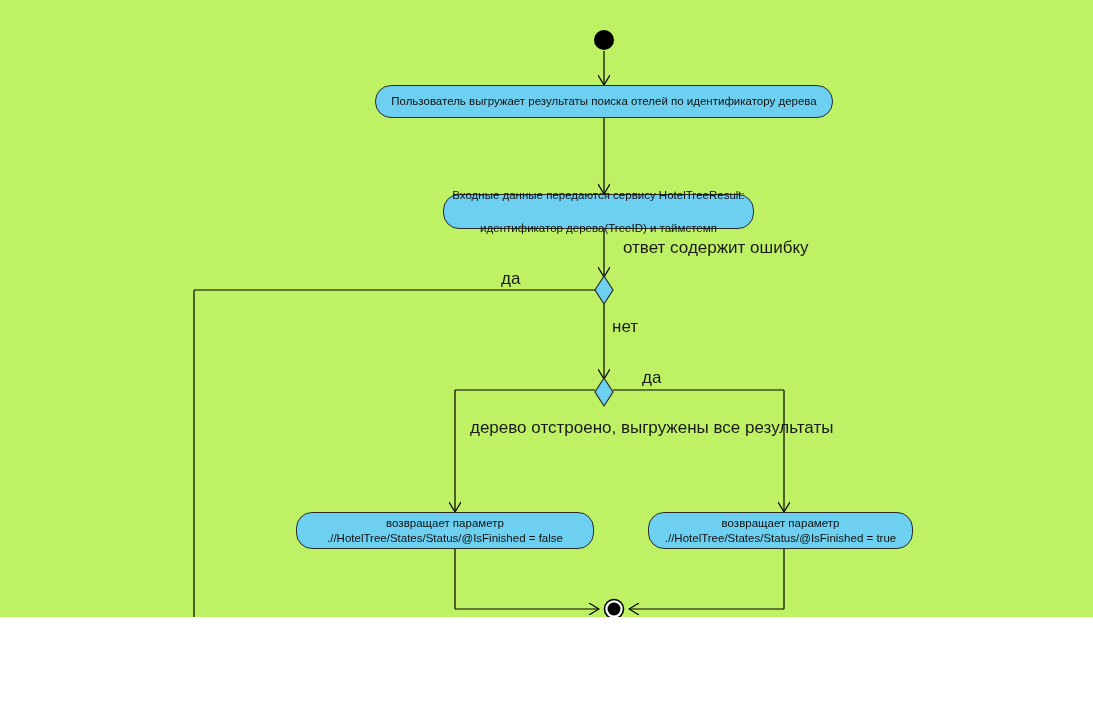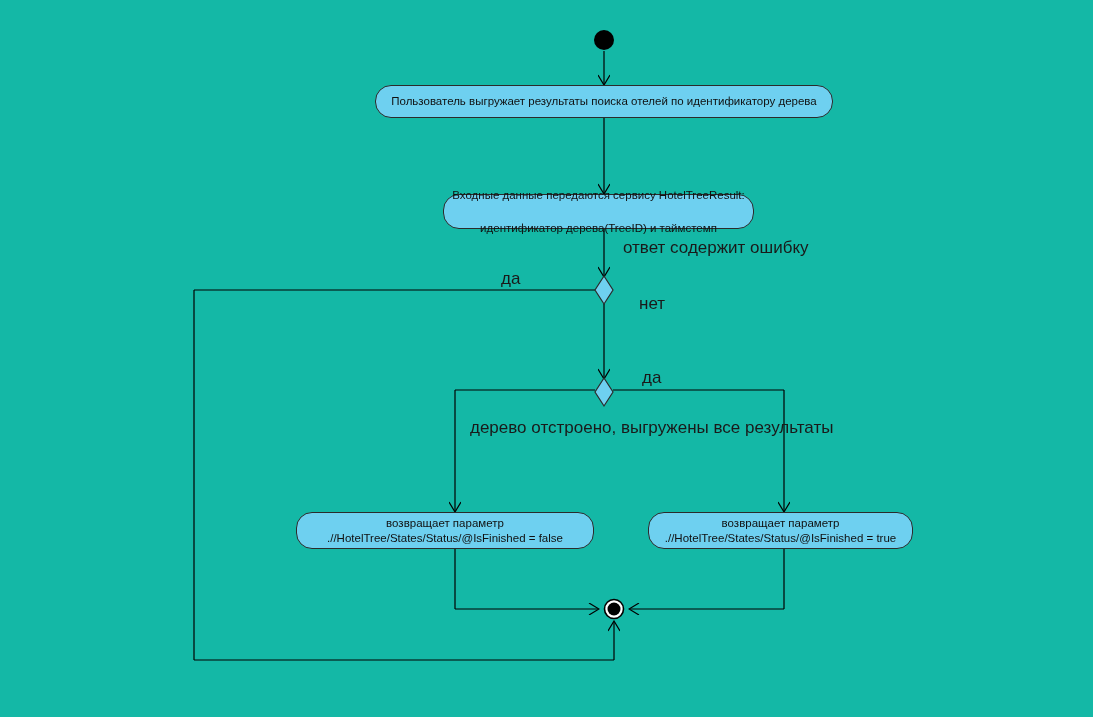--- a/index.html
+++ b/index.html
@@ -7,22 +7,22 @@
     margin: 0;
     padding: 0;
     background: #ffffff;
   }
   body {
     font-family: "Liberation Sans", sans-serif;
   }
   #canvas {
     position: relative;
     width: 1093px;
-    height: 717px;
-    background: #14b8a6;
+    height: 617px;
+    background: #bef264;
     overflow: hidden;
   }
   #edges {
     position: absolute;
     left: 0;
     top: 0;
     width: 1093px;
     height: 717px;
   }
   .node {
@@ -119,19 +119,19 @@
 
   <div class="node" style="left:648px; top:512px; width:265px; height:37px;">
     <span>возвращает параметр</span>
     <span class="line2">.//HotelTree/States/Status/@IsFinished = true</span>
   </div>
 
   <div class="edge-label" style="left:623px; top:241px;">ответ содержит ошибку</div>
 
   <div class="edge-label" style="left:501px; top:272px;">да</div>
 
-  <div class="edge-label" style="left:612px; top:297px;margin-left:27px;">нет</div>
+  <div class="edge-label" style="left:612px; top:320px;">нет</div>
 
   <div class="edge-label" style="left:642px; top:371px;">да</div>
 
   <div class="edge-label" style="left:470px; top:421px;">дерево отстроено, выгружены все результаты</div>
 
 </div>
 
 </body></html>

